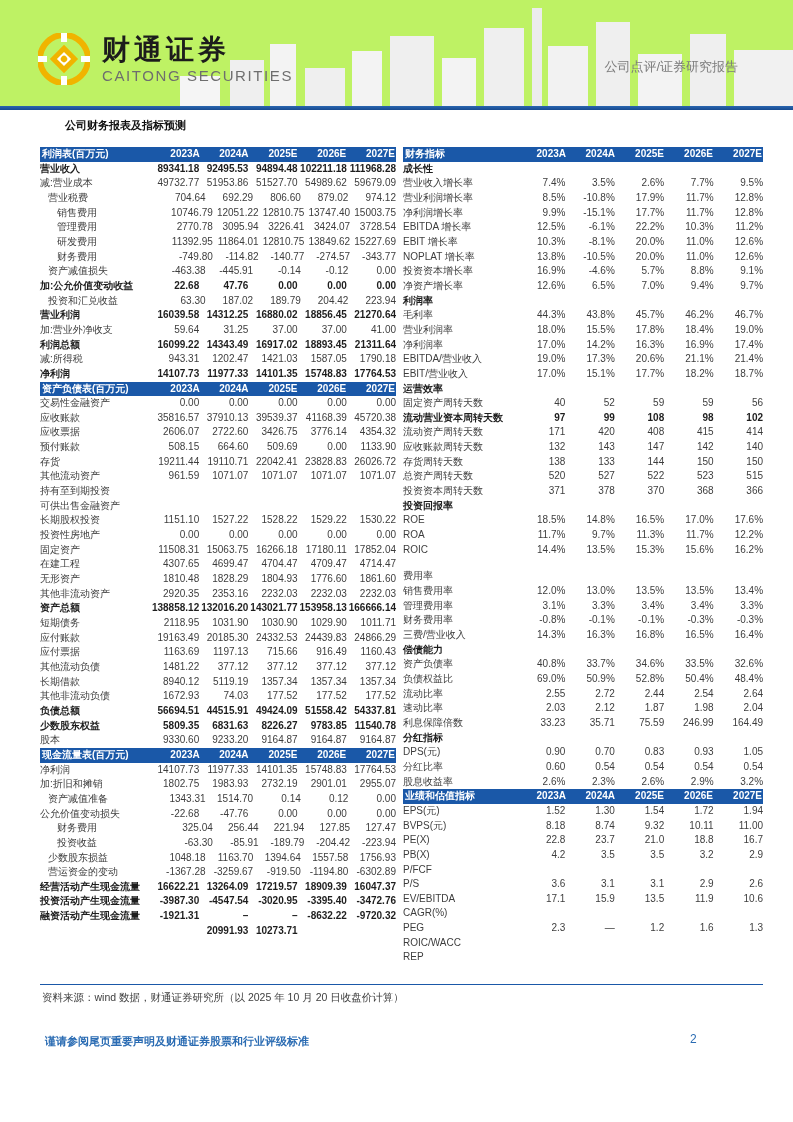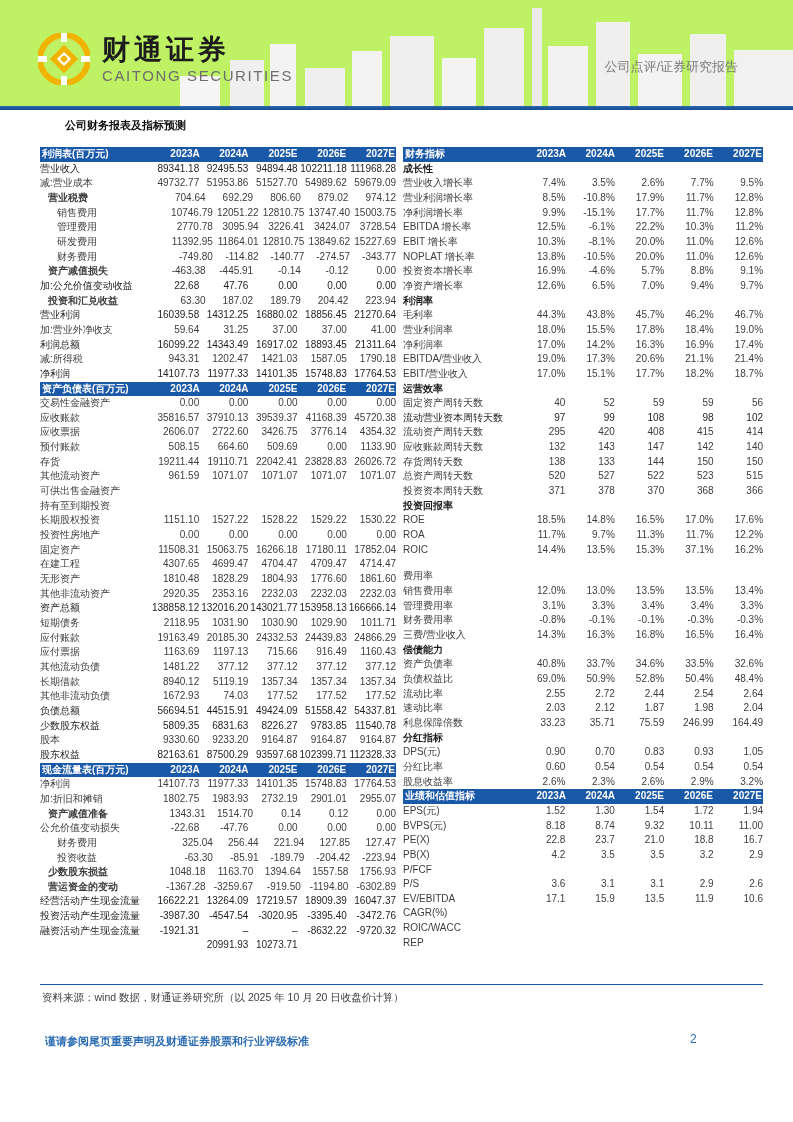--- a/index.html
+++ b/index.html
@@ -40,24 +40,24 @@
   .fin-left{left:40px;width:356px;}
   .fin-right{left:403px;width:360px;}
   .frow{display:flex;height:14.66px;line-height:14.6px;white-space:nowrap;}
   .frow .lbl{overflow:visible;}
   .fin-left .lbl{width:110px;flex:none;}
   .fin-right .lbl{width:113px;flex:none;}
   .frow .val{flex:1;text-align:right;}
   .frow.hdr{background:#1a58a8;color:#fff;font-weight:bold;}
   .frow.hdr .lbl{padding-left:2px;}
   .frow.hdr .val{padding-right:1px;}
-  .frow.bold{font-weight:normal;color:#1e1e1e;}
+  .frow.bold{font-weight:bold;color:#1e1e1e;}
   .frow.sec{font-weight:bold;color:#1e1e1e;}
   .frow.secplain{color:#3d3d3d;margin-top:12px;}
-  .ind1{padding-left:8px;font-weight:bold;}
+  .ind1{padding-left:8px;}
   .ind2{padding-left:17px;}
   
   .table-bottom-rule{position:absolute;left:40px;top:984px;width:723px;height:1px;background:#1a58a8;}
   .source-note{position:absolute;left:42px;top:991px;font-size:10.5px;color:#404040;}
   .footer-disclaimer{position:absolute;left:45px;top:1034px;font-size:11px;font-weight:bold;color:#2b6cb3;}
   .footer-page{position:absolute;left:690px;top:1032px;font-size:12px;color:#2b6cb3;}
 </style>
 </head>
 <body>
 
@@ -279,29 +279,29 @@
     </div>
     <div class="frow">
       <div class="lbl">其他流动资产</div>
       <div class="val">961.59</div>
       <div class="val">1071.07</div>
       <div class="val">1071.07</div>
       <div class="val">1071.07</div>
       <div class="val">1071.07</div>
     </div>
     <div class="frow">
+      <div class="lbl">持有至到期投资</div>
+      <div class="val"></div>
+      <div class="val"></div>
+      <div class="val"></div>
+      <div class="val"></div>
+      <div class="val"></div>
+    </div>
+    <div class="frow">
       <div class="lbl">可供出售金融资产</div>
-      <div class="val"></div>
-      <div class="val"></div>
-      <div class="val"></div>
-      <div class="val"></div>
-      <div class="val"></div>
-    </div>
-    <div class="frow">
-      <div class="lbl">持有至到期投资</div>
       <div class="val"></div>
       <div class="val"></div>
       <div class="val"></div>
       <div class="val"></div>
       <div class="val"></div>
     </div>
     <div class="frow">
       <div class="lbl">长期股权投资</div>
       <div class="val">1151.10</div>
       <div class="val">1527.22</div>
@@ -421,28 +421,20 @@
       <div class="val">9783.85</div>
       <div class="val">11540.78</div>
     </div>
     <div class="frow">
       <div class="lbl">股本</div>
       <div class="val">9330.60</div>
       <div class="val">9233.20</div>
       <div class="val">9164.87</div>
       <div class="val">9164.87</div>
       <div class="val">9164.87</div>
-    </div>
-    <div class="frow bold">
-      <div class="lbl">股东权益</div>
-      <div class="val">82163.61</div>
-      <div class="val">87500.29</div>
-      <div class="val">93597.68</div>
-      <div class="val">102399.71</div>
-      <div class="val">112328.33</div>
     </div>
     <div class="frow hdr">
       <div class="lbl">现金流量表(百万元)</div>
       <div class="val">2023A</div>
       <div class="val">2024A</div>
       <div class="val">2025E</div>
       <div class="val">2026E</div>
       <div class="val">2027E</div>
     </div>
     <div class="frow">
@@ -690,21 +682,21 @@
     <div class="frow bold">
       <div class="lbl">流动营业资本周转天数</div>
       <div class="val">97</div>
       <div class="val">99</div>
       <div class="val">108</div>
       <div class="val">98</div>
       <div class="val">102</div>
     </div>
     <div class="frow">
       <div class="lbl">流动资产周转天数</div>
-      <div class="val">295</div>
+      <div class="val">171</div>
       <div class="val">420</div>
       <div class="val">408</div>
       <div class="val">415</div>
       <div class="val">414</div>
     </div>
     <div class="frow">
       <div class="lbl">应收账款周转天数</div>
       <div class="val">132</div>
       <div class="val">143</div>
       <div class="val">147</div>
@@ -757,21 +749,21 @@
       <div class="val">9.7%</div>
       <div class="val">11.3%</div>
       <div class="val">11.7%</div>
       <div class="val">12.2%</div>
     </div>
     <div class="frow">
       <div class="lbl">ROIC</div>
       <div class="val">14.4%</div>
       <div class="val">13.5%</div>
       <div class="val">15.3%</div>
-      <div class="val">37.1%</div>
+      <div class="val">15.6%</div>
       <div class="val">16.2%</div>
     </div>
     <div class="frow secplain">
       <div class="lbl">费用率</div>
       <div class="val"></div>
       <div class="val"></div>
       <div class="val"></div>
       <div class="val"></div>
       <div class="val"></div>
     </div>
@@ -951,20 +943,28 @@
       <div class="val">11.9</div>
       <div class="val">10.6</div>
     </div>
     <div class="frow">
       <div class="lbl">CAGR(%)</div>
       <div class="val"></div>
       <div class="val"></div>
       <div class="val"></div>
       <div class="val"></div>
       <div class="val"></div>
+    </div>
+    <div class="frow">
+      <div class="lbl">PEG</div>
+      <div class="val">2.3</div>
+      <div class="val">—</div>
+      <div class="val">1.2</div>
+      <div class="val">1.6</div>
+      <div class="val">1.3</div>
     </div>
     <div class="frow">
       <div class="lbl">ROIC/WACC</div>
       <div class="val"></div>
       <div class="val"></div>
       <div class="val"></div>
       <div class="val"></div>
       <div class="val"></div>
     </div>
     <div class="frow">

